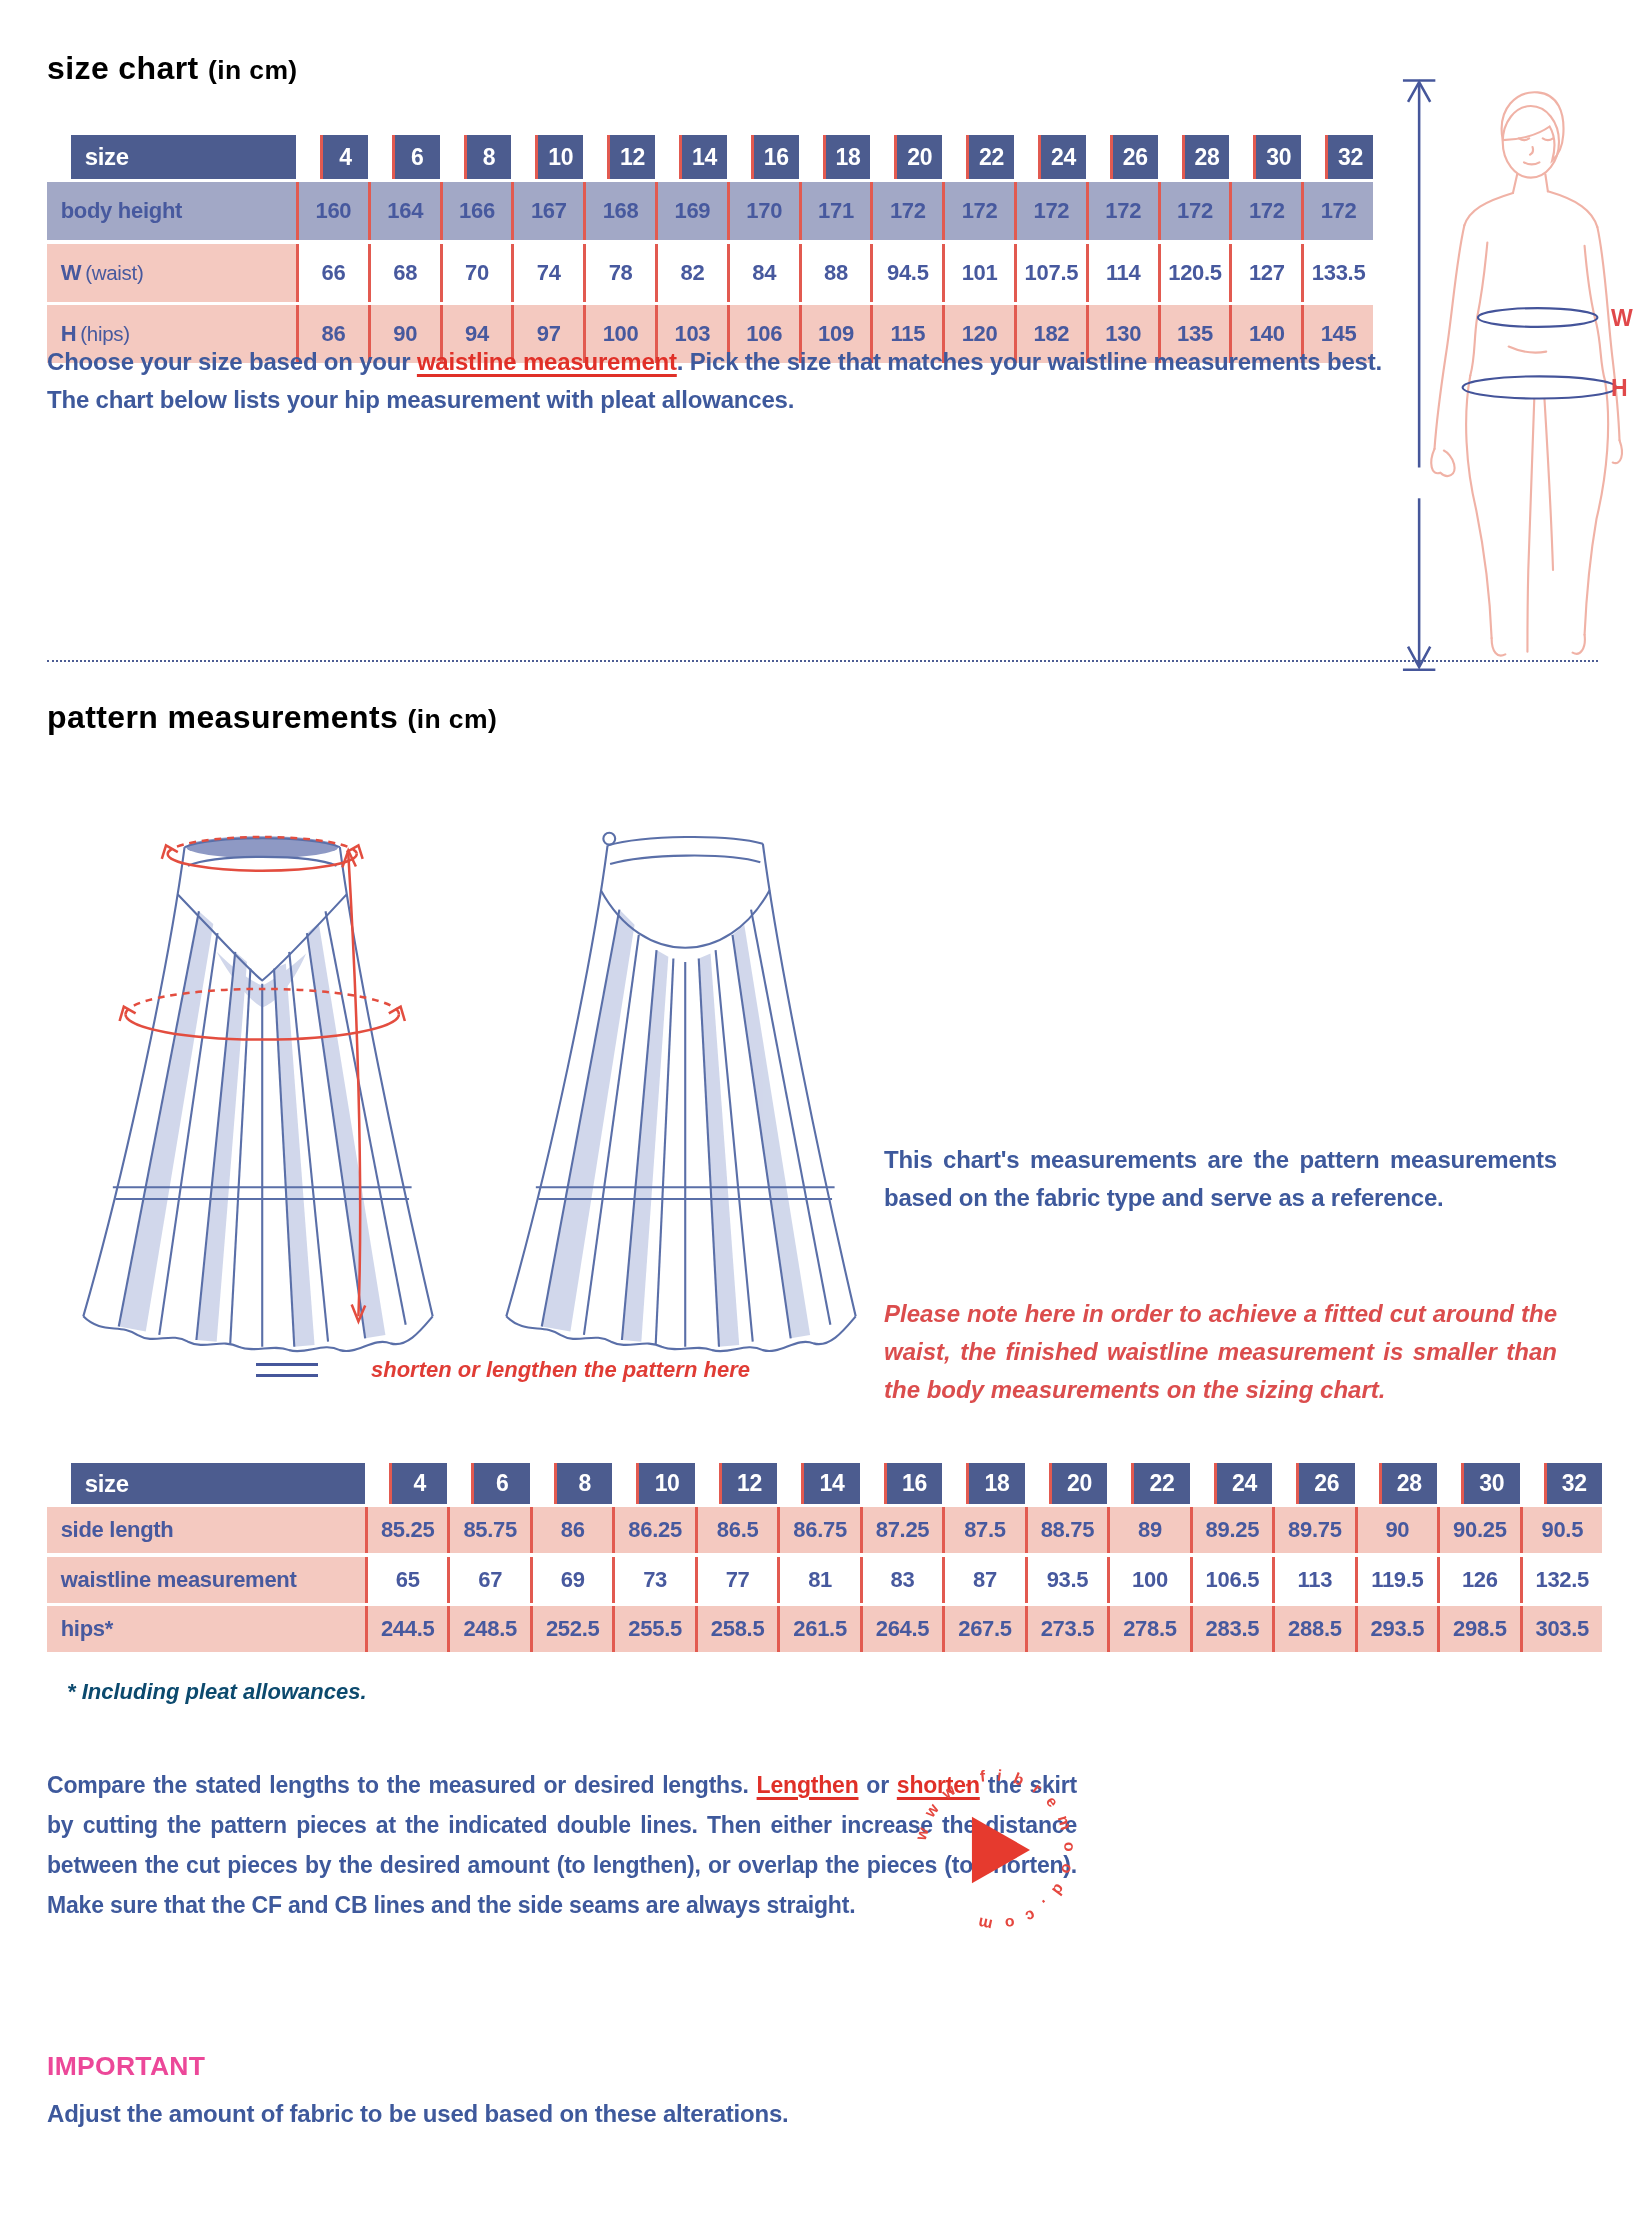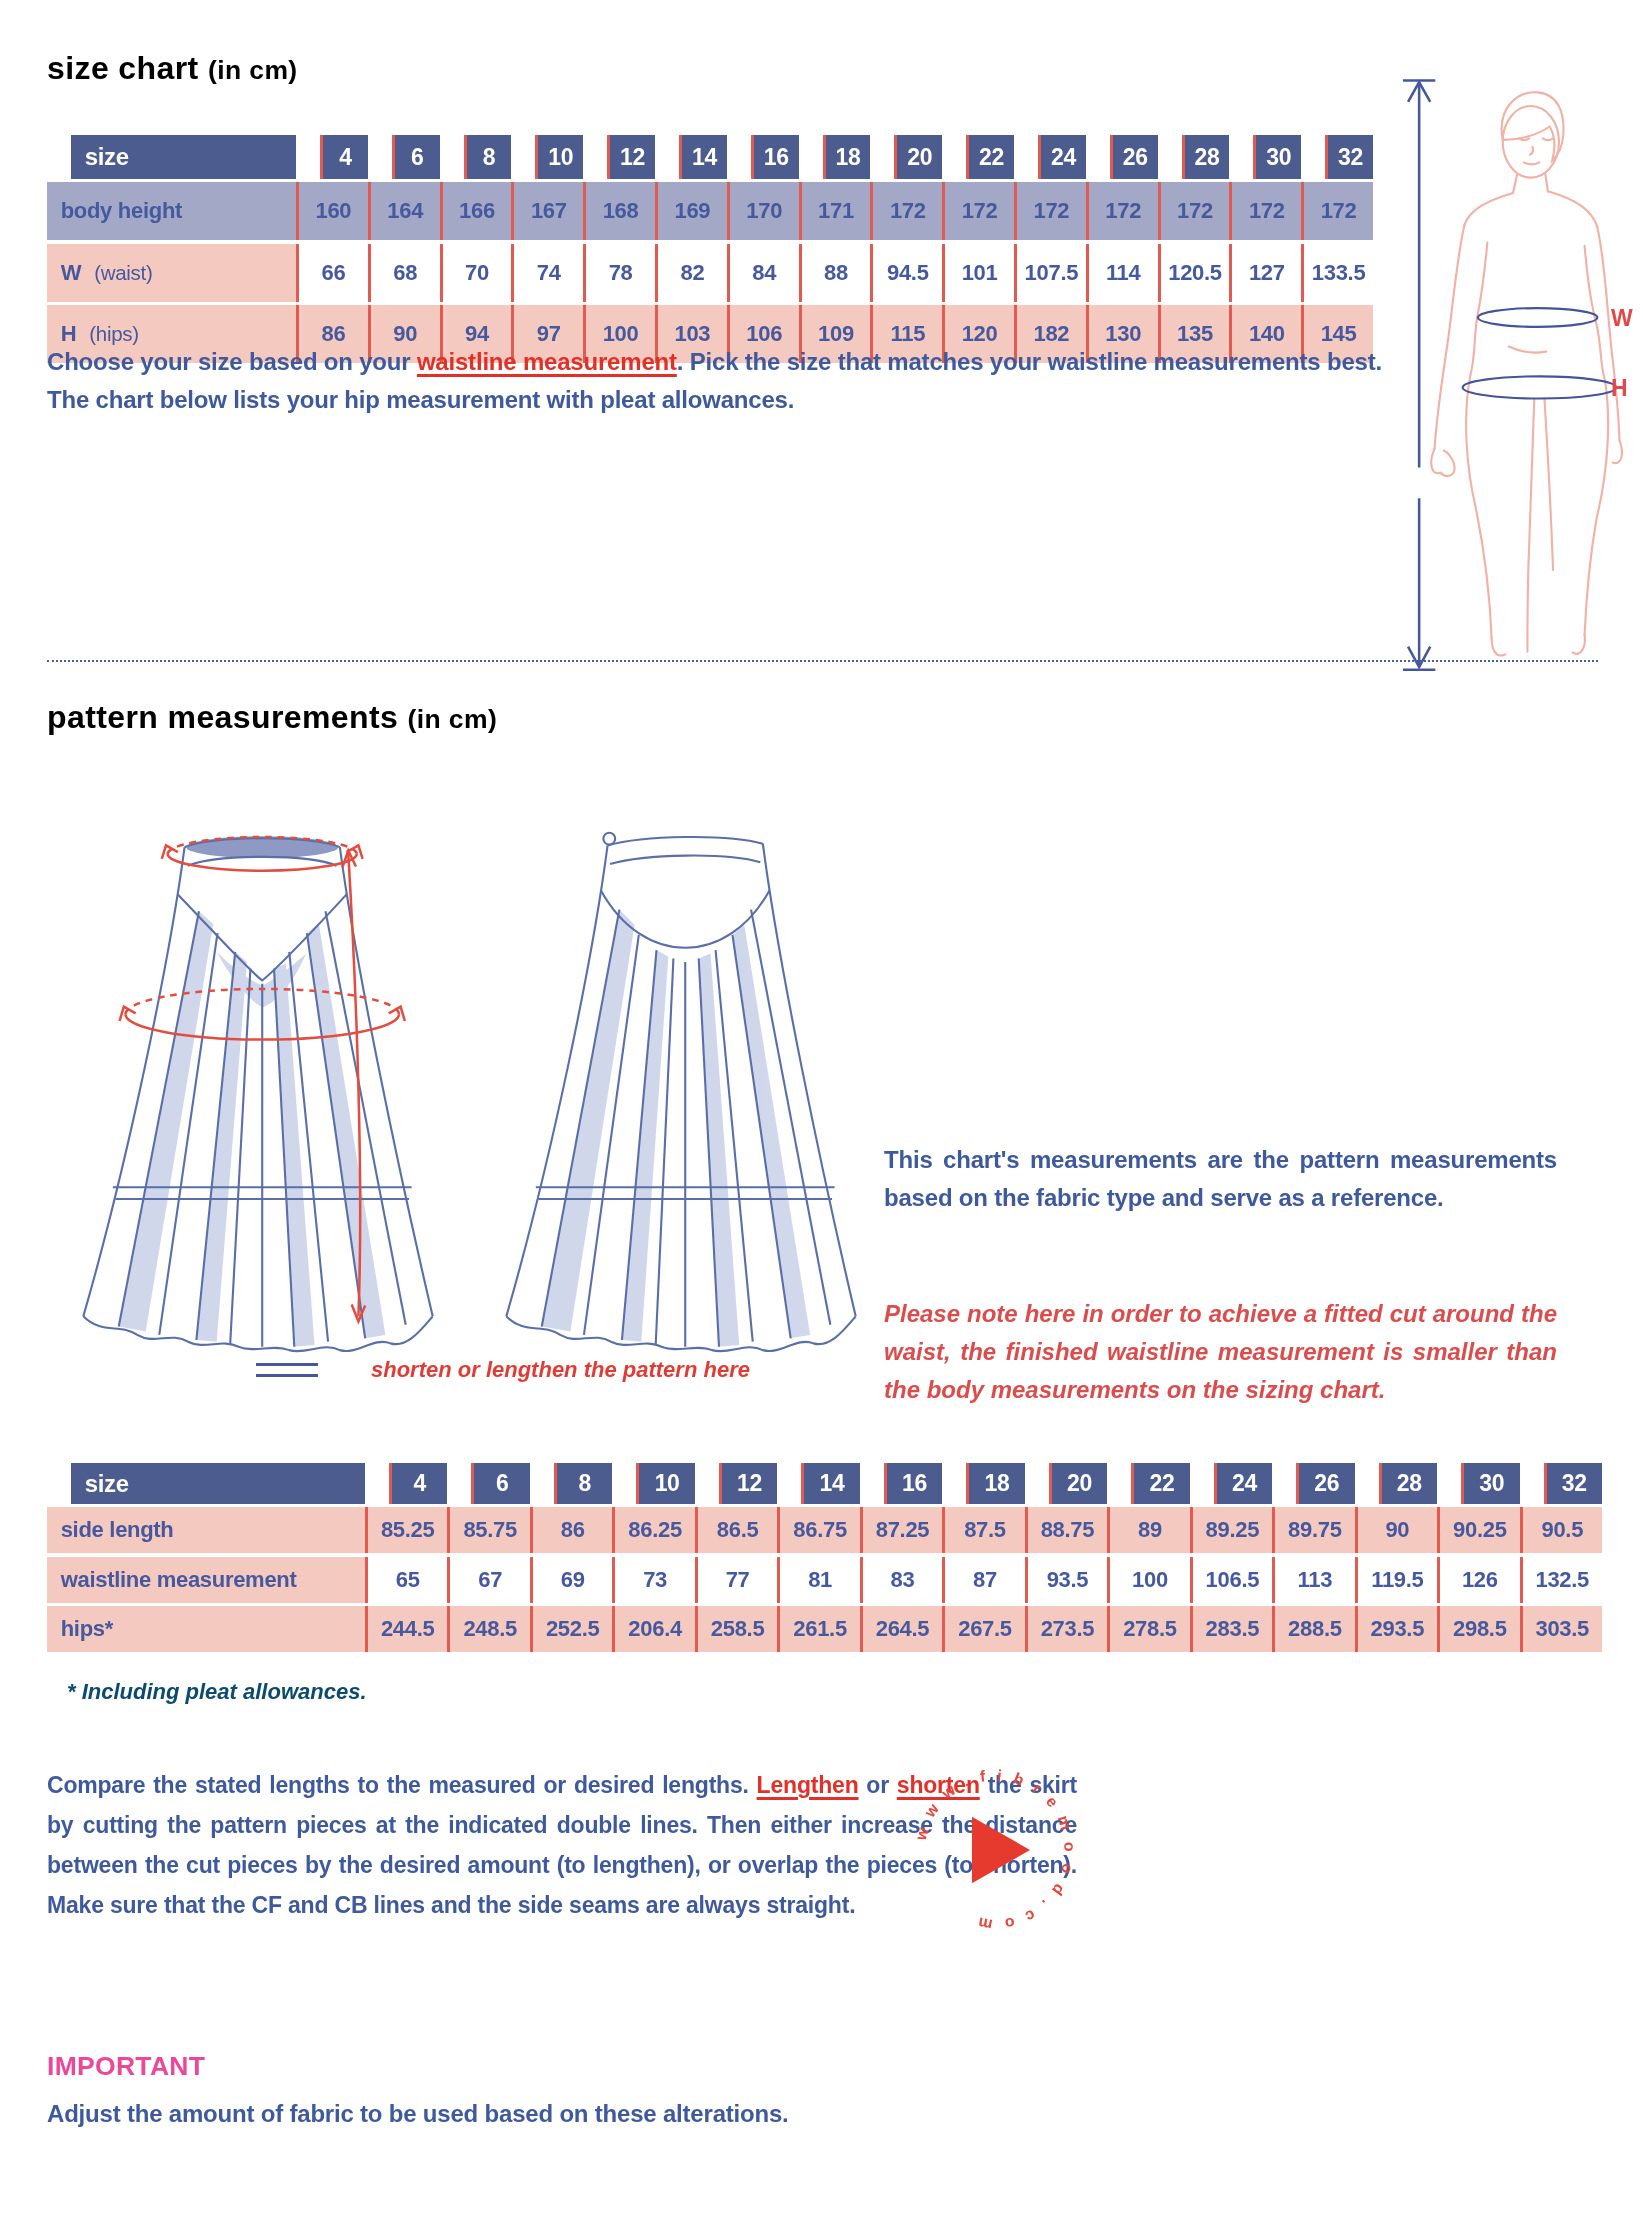--- a/index.html
+++ b/index.html
@@ -21,21 +21,21 @@
           font-weight:bold;font-size:22px;color:#47599e;letter-spacing:-0.3px;}
   .t-label{justify-content:flex-start;padding-left:13.7px;}
   .t-head .t-cell{background:#4c5c8f;color:#fff;border-left:3.4px solid #fff;font-size:23px;margin-left:24px;}
   .t-head .t-label{border-left:none;font-size:24px;}
   .t-row .t-cell{border-left:3.4px solid #e25a50;}
   .t-row .t-label{border-left:none;}
   .row-lavender .t-cell{background:#a2a8c6;}
   .row-pink .t-cell{background:#f4c9c0;}
   .row-mixed .t-label{background:#f4c9c0;}
   .row-mixed .t-val{background:#fff;}
-  .t-label .ln{font-weight:normal;margin-left:13px;font-size:20.5px;}
+  .t-label .ln{font-weight:normal;margin-left:4px;font-size:20.5px;}
 
   
   .blue-p{margin:0;font-size:24px;font-weight:bold;line-height:38px;color:#3e599c;letter-spacing:-0.2px;}
   .just{text-align:justify;}
   .red-p{margin:0;font-size:24px;font-weight:bold;font-style:italic;line-height:38px;color:#db4d4d;text-align:justify;}
   .redlink{color:#e03028;text-decoration:underline;text-decoration-thickness:2.6px;text-underline-offset:4.3px;cursor:pointer;}
   .footnote{margin:16px;font-size:22px;font-weight:bold;font-style:italic;color:#0c4a6e;}
   .important{margin:0;font-size:26.5px;font-weight:bold;color:#ec4899;letter-spacing:0.3px;}
 
   
@@ -314,21 +314,21 @@
         <div class="t-cell t-val">113</div>
         <div class="t-cell t-val">119.5</div>
         <div class="t-cell t-val">126</div>
         <div class="t-cell t-val">132.5</div>
       </div>
       <div class="t-row row-pink">
         <div class="t-cell t-label">hips*</div>
         <div class="t-cell t-val">244.5</div>
         <div class="t-cell t-val">248.5</div>
         <div class="t-cell t-val">252.5</div>
-        <div class="t-cell t-val">206.4</div>
+        <div class="t-cell t-val">255.5</div>
         <div class="t-cell t-val">258.5</div>
         <div class="t-cell t-val">261.5</div>
         <div class="t-cell t-val">264.5</div>
         <div class="t-cell t-val">267.5</div>
         <div class="t-cell t-val">273.5</div>
         <div class="t-cell t-val">278.5</div>
         <div class="t-cell t-val">283.5</div>
         <div class="t-cell t-val">288.5</div>
         <div class="t-cell t-val">293.5</div>
         <div class="t-cell t-val">298.5</div>

